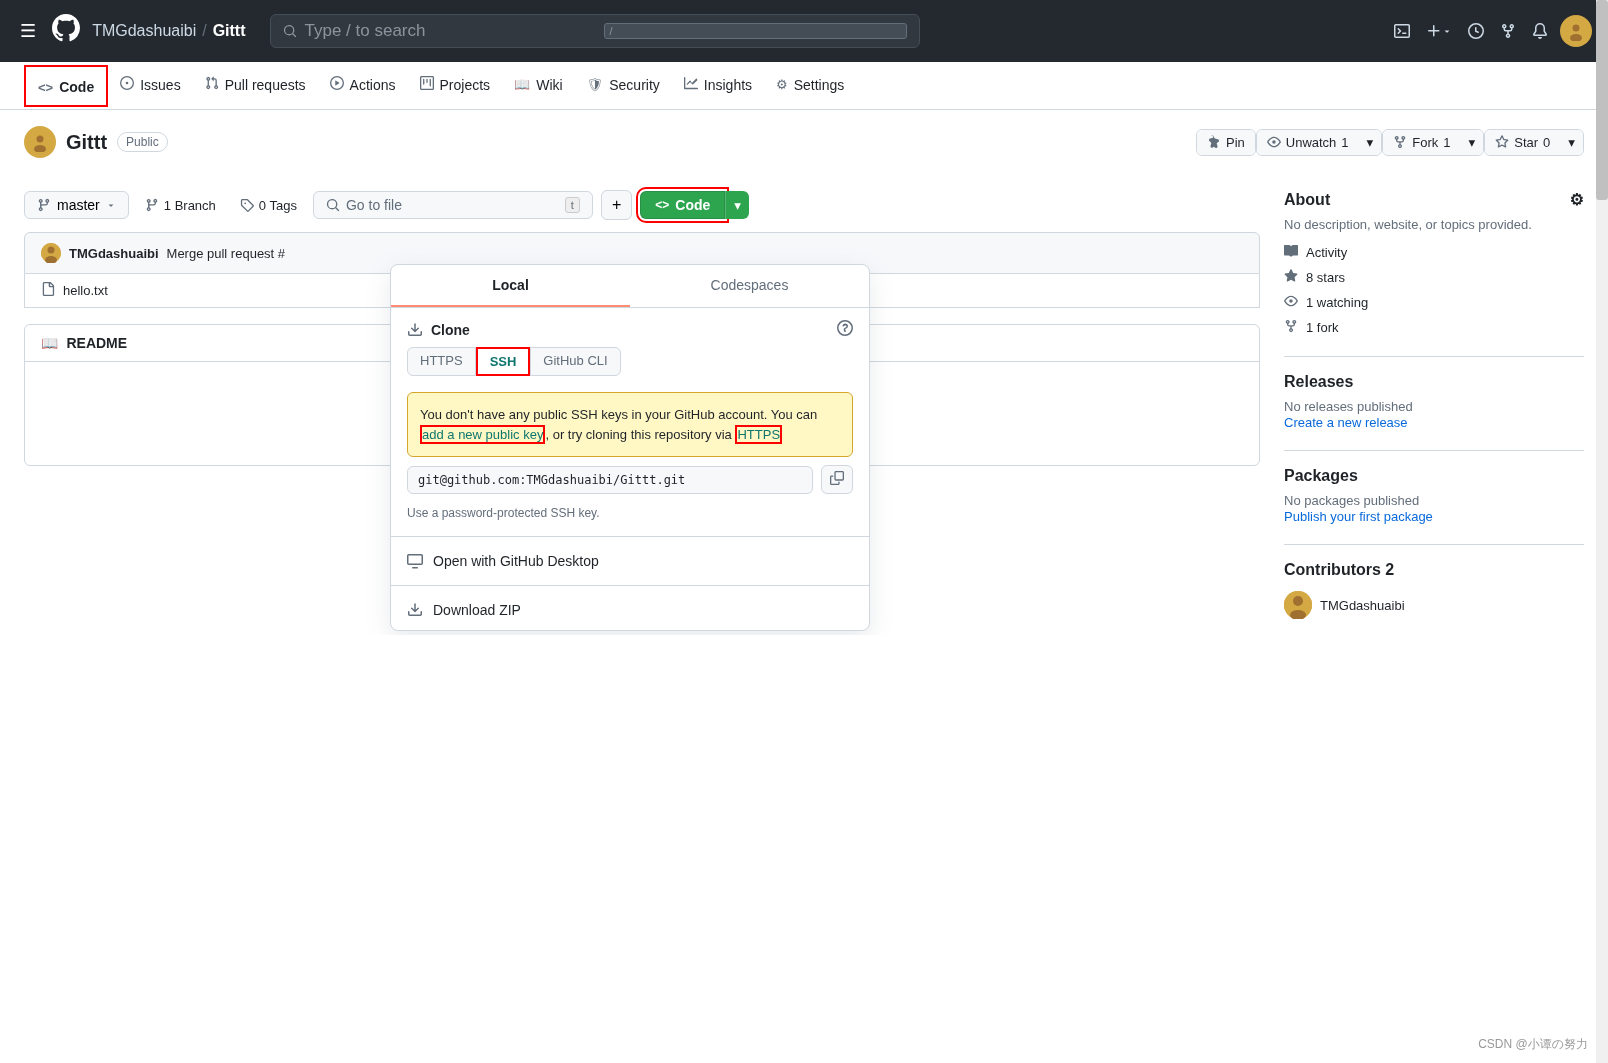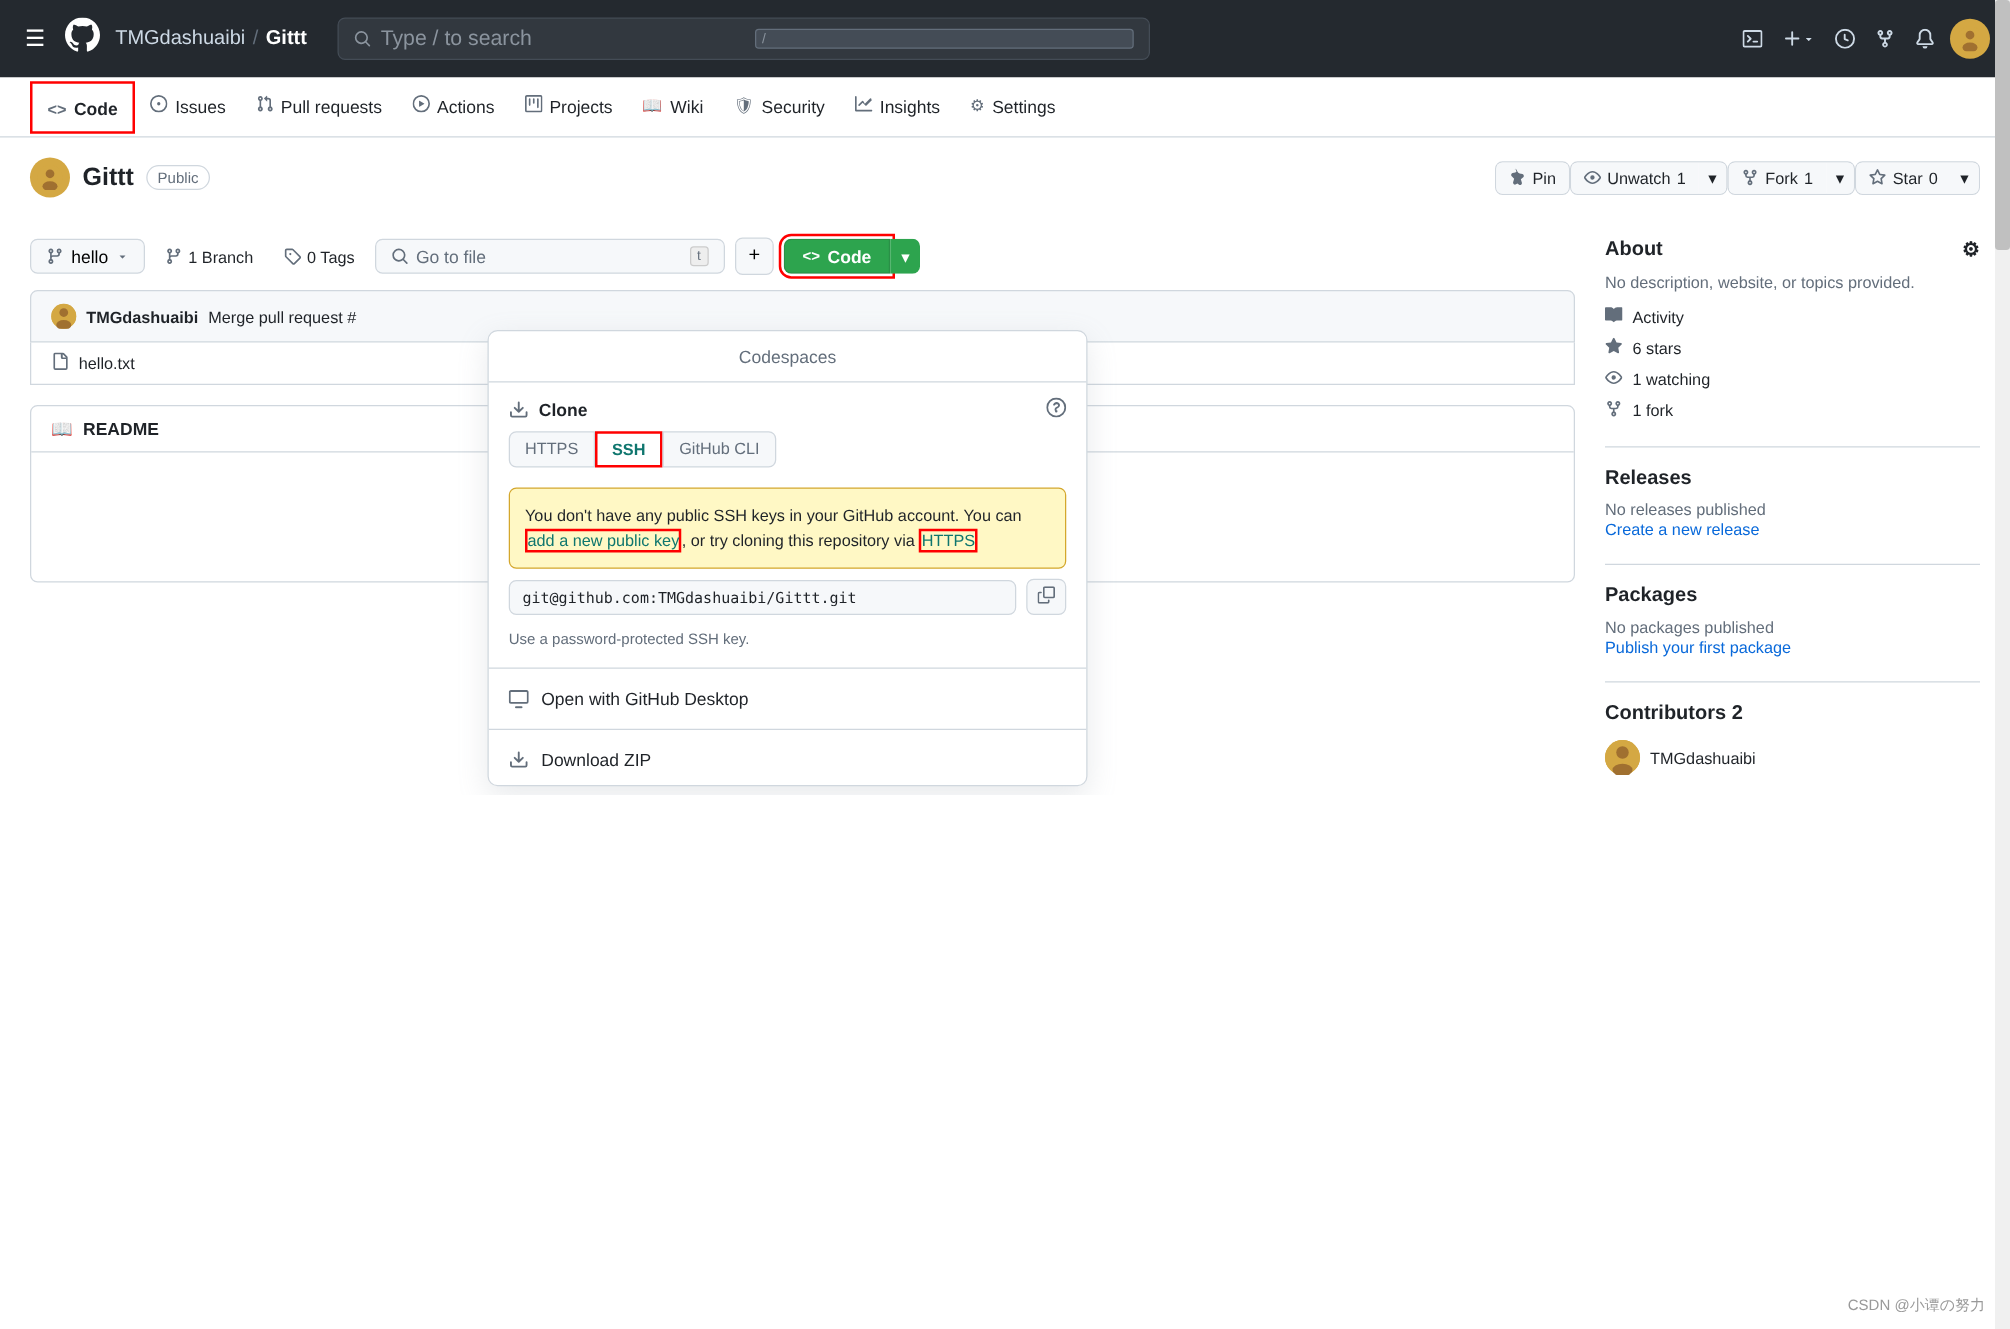--- a/index.html
+++ b/index.html
@@ -288,21 +288,21 @@
 </div>
 
 <div class="main-content">
   <div class="left-panel">
 
     <div class="file-toolbar">
       <button class="branch-btn">
         <svg width="14" height="14" viewBox="0 0 16 16" fill="#636e7b">
             <path d="M9.5 3.25a2.25 2.25 0 1 1 3 2.122V6A2.5 2.5 0 0 1 10 8.5H6a1 1 0 0 0-1 1v1.128a2.251 2.251 0 1 1-1.5 0V5.372a2.25 2.25 0 1 1 1.5 0v1.836A2.493 2.493 0 0 1 6 7h4a1 1 0 0 0 1-1v-.628A2.25 2.25 0 0 1 9.5 3.25Zm-6 0a.75.75 0 1 0 1.5 0 .75.75 0 0 0-1.5 0Zm8.25-.75a.75.75 0 1 0 0 1.5.75.75 0 0 0 0-1.5ZM4.25 12a.75.75 0 1 0 0 1.5.75.75 0 0 0 0-1.5Z"></path>
           </svg>
-        <span>hello</span>
+        <span>master</span>
         <svg width="10" height="10" viewBox="0 0 16 16" fill="#636e7b">
             <path d="m4.427 7.427 3.396 3.396a.25.25 0 0 0 .354 0l3.396-3.396A.25.25 0 0 0 11.396 7H4.604a.25.25 0 0 0-.177.427Z"></path>
           </svg>
       </button>
       <span class="branch-stat">
         <svg width="14" height="14" viewBox="0 0 16 16" fill="#636e7b">
             <path d="M9.5 3.25a2.25 2.25 0 1 1 3 2.122V6A2.5 2.5 0 0 1 10 8.5H6a1 1 0 0 0-1 1v1.128a2.251 2.251 0 1 1-1.5 0V5.372a2.25 2.25 0 1 1 1.5 0v1.836A2.493 2.493 0 0 1 6 7h4a1 1 0 0 0 1-1v-.628A2.25 2.25 0 0 1 9.5 3.25Zm-6 0a.75.75 0 1 0 1.5 0 .75.75 0 0 0-1.5 0Zm8.25-.75a.75.75 0 1 0 0 1.5.75.75 0 0 0 0-1.5ZM4.25 12a.75.75 0 1 0 0 1.5.75.75 0 0 0 0-1.5Z"></path>
           </svg>
         <span>1 Branch</span>
       </span>
@@ -377,21 +377,21 @@
             </svg>
         </span>
         <span>Activity</span>
       </div>
       <div class="about-stat">
         <span class="about-stat-icon">
           <svg width="14" height="14" viewBox="0 0 16 16" fill="#636e7b">
               <path d="M8 .25a.75.75 0 0 1 .673.418l1.882 3.815 4.21.612a.75.75 0 0 1 .416 1.279l-3.046 2.97.719 4.192a.751.751 0 0 1-1.088.791L8 12.347l-3.766 1.98a.75.75 0 0 1-1.088-.79l.72-4.194L.818 6.374a.75.75 0 0 1 .416-1.28l4.21-.611L7.327.668A.75.75 0 0 1 8 .25Z"></path>
             </svg>
         </span>
-        <span>6 stars</span>
+        <span>8 stars</span>
       </div>
       <div class="about-stat">
         <span class="about-stat-icon">
           <svg width="14" height="14" viewBox="0 0 16 16" fill="#636e7b">
               <path d="M8 2c1.981 0 3.671.992 4.933 2.078 1.27 1.091 2.187 2.345 2.637 3.023a1.62 1.62 0 0 1 0 1.798c-.45.678-1.367 1.932-2.637 3.023C11.67 13.008 9.981 14 8 14c-1.981 0-3.671-.992-4.933-2.078C1.797 10.83.88 9.576.43 8.898a1.62 1.62 0 0 1 0-1.798c.45-.677 1.367-1.931 2.637-3.022C4.33 2.992 6.019 2 8 2ZM1.679 7.932a.12.12 0 0 0 0 .136c.411.622 1.241 1.75 2.366 2.717C5.176 11.758 6.527 12.5 8 12.5c1.473 0 2.825-.742 3.955-1.715 1.124-.967 1.954-2.096 2.366-2.717a.12.12 0 0 0 0-.136c-.412-.621-1.242-1.75-2.366-2.717C10.825 4.242 9.473 3.5 8 3.5c-1.473 0-2.824.742-3.955 1.715-1.124.967-1.954 2.096-2.366 2.717ZM8 10a2 2 0 1 1-.001-3.999A2 2 0 0 1 8 10Z"></path>
             </svg>
         </span>
         <span>1 watching</span>
       </div>
       <div class="about-stat">
@@ -433,20 +433,21 @@
               <ellipse cx="14" cy="24" rx="8" ry="5" fill="#a07030"></ellipse>
             </svg>
         </div>
         <span>TMGdashuaibi</span>
       </div>
     </div>
   </div>
 
   <div class="code-dropdown">
     <div class="dropdown-tabs">
+      <div class="dropdown-tab active">Local</div>
       <div class="dropdown-tab">Codespaces</div>
     </div>
     <div class="dropdown-section-title">
       <svg width="16" height="16" viewBox="0 0 16 16" fill="#636e7b">
           <path d="M2.75 14A1.75 1.75 0 0 1 1 12.25v-2.5a.75.75 0 0 1 1.5 0v2.5c0 .138.112.25.25.25h10.5a.25.25 0 0 0 .25-.25v-2.5a.75.75 0 0 1 1.5 0v2.5A1.75 1.75 0 0 1 13.25 14ZM7.25 7.689V2a.75.75 0 0 1 1.5 0v5.689l1.97-1.97a.749.749 0 1 1 1.06 1.06l-3.25 3.25a.749.749 0 0 1-1.06 0L4.22 6.779a.749.749 0 1 1 1.06-1.06l1.97 1.97Z"></path>
         </svg>
       <span>Clone</span>
       <span style="margin-left:auto;">
         <svg width="16" height="16" viewBox="0 0 16 16" fill="#636e7b">
             <path d="M0 8a8 8 0 1 1 16 0A8 8 0 0 1 0 8Zm8-6.5a6.5 6.5 0 1 0 0 13 6.5 6.5 0 0 0 0-13ZM6.92 6.085h.001a.749.749 0 1 1-1.342-.67C6.06 4.271 7.01 3.5 8.17 3.5c1.537 0 2.83 1.078 2.83 2.5 0 1.404-1.045 2.19-1.872 2.55-.375.165-.65.338-.81.537a.549.549 0 0 0-.117.321V10a.75.75 0 0 1-1.5 0v-.59c0-.462.2-.857.5-1.158.509-.503 1.17-.786 1.617-.987.473-.207.682-.411.682-.816 0-.64-.597-1-1.33-1-.514 0-.909.218-1.15.585ZM8 12a1 1 0 1 1 0-2 1 1 0 0 1 0 2Z"></path>

